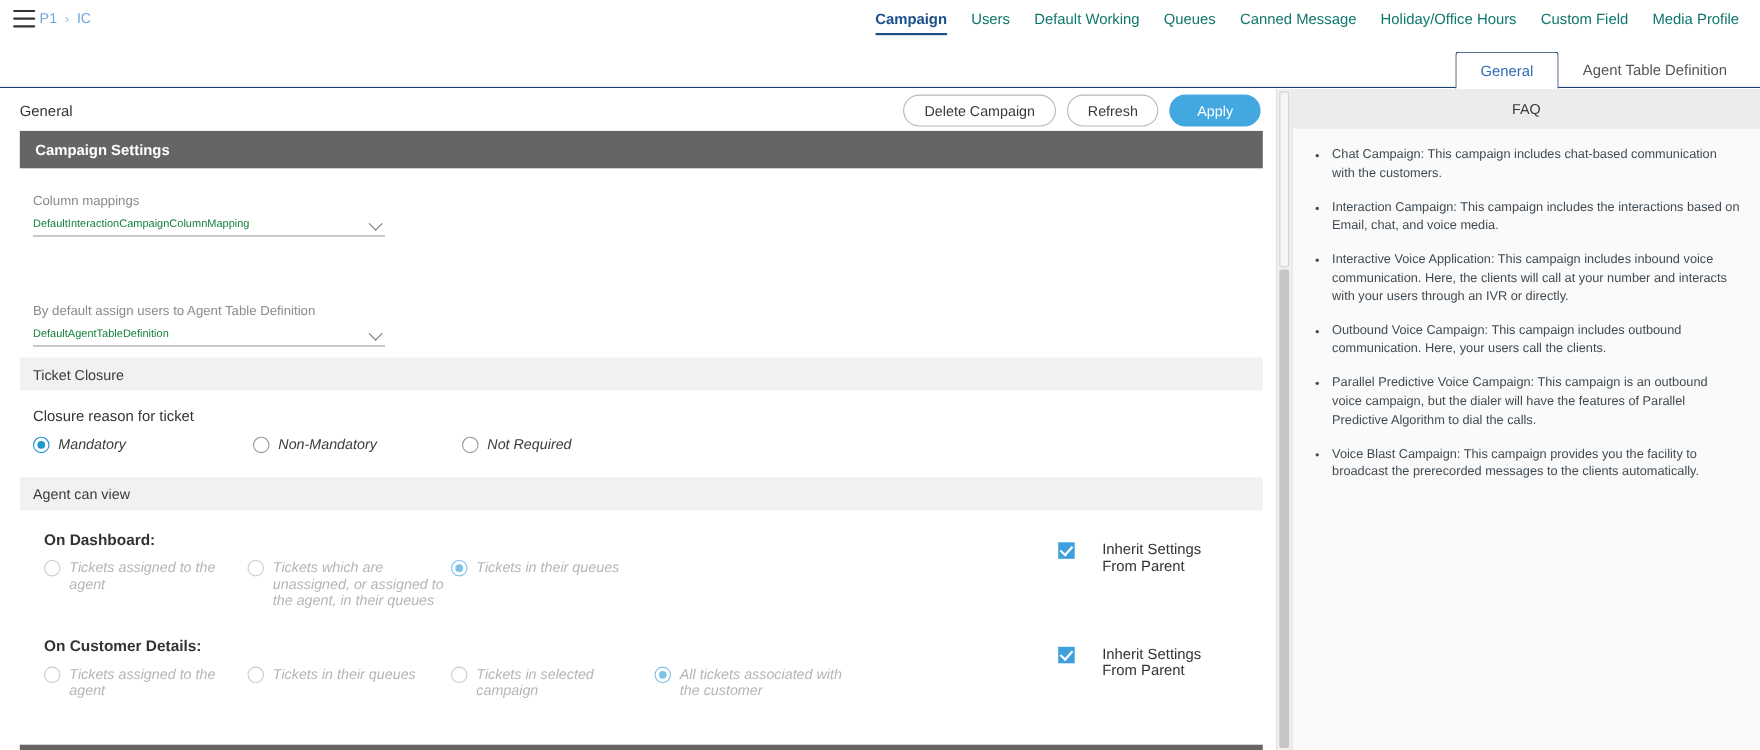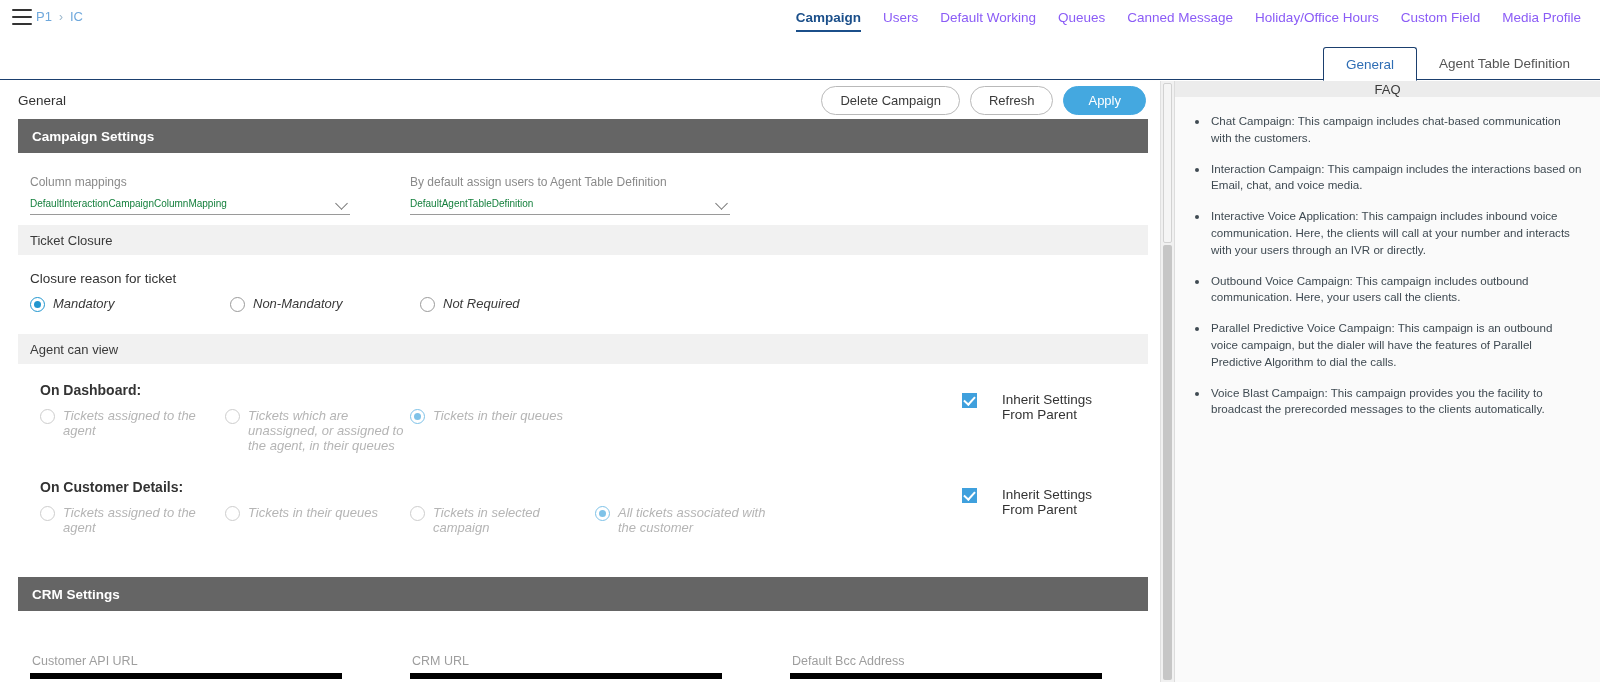--- a/index.html
+++ b/index.html
@@ -34,21 +34,21 @@
   .crumb { color: #6fa8dc; cursor: pointer; }
   .crumb-sep { color: #9bb7cc; font-size: 12px; }
 
   .nav {
     position: absolute; right: 8px; top: 0;
     display: flex; align-items: flex-start; gap: 0px;
     height: 35px;
   }
   .nav-item {
     font-size: 13.5px;
-    color: #8b5cf6;
+    color: #0f766e;
     padding: 10px 11px 0 11px;
     cursor: pointer;
     white-space: nowrap;
     position: relative;
     height: 35px;
   }
   .nav-item.active { color: #1b4f8a; font-weight: 600; }
   .nav-item.active::after {
     content: ""; position: absolute; left: 11px; right: 11px; bottom: 3px;
     height: 2.5px; background: #1b4f8a;
@@ -159,20 +159,21 @@
     color: #3a3a3a;
     display: flex; align-items: center;
     padding-left: 12px;
     font-size: 13px;
   }
 
   .field-row {
     display: flex;
     padding: 22px 0 10px 30px;
     gap: 60px;
+    flex-direction: column;
   }
   .field { width: 320px; }
   .field-label {
     font-size: 12px; color: #8a8a8a; margin-bottom: 9px;
   }
   .select-box {
     position: relative;
     border-bottom: 1px solid #9a9a9a;
     padding-bottom: 5px;
     font-size: 10px;
@@ -255,21 +256,21 @@
   .input-line input {
     border: none; outline: none; width: 100%;
     font-size: 12.5px; color: #333;
     font-family: "Liberation Sans", sans-serif;
     background: transparent;
   }
   .input-line input::placeholder { color: #9e9e9e; }
 
   
   .faq-header {
-    height: 16px; background: #ececec;
+    height: 36px; background: #ececec;
     display: flex; align-items: center; justify-content: center;
     font-size: 13px; color: #3a3a3a;
   }
   .faq-list {
     margin: 0; padding: 16px 18px 0 34px;
     list-style: disc;
   }
   .faq-list li {
     font-size: 11.6px;
     color: #3f4a52;

